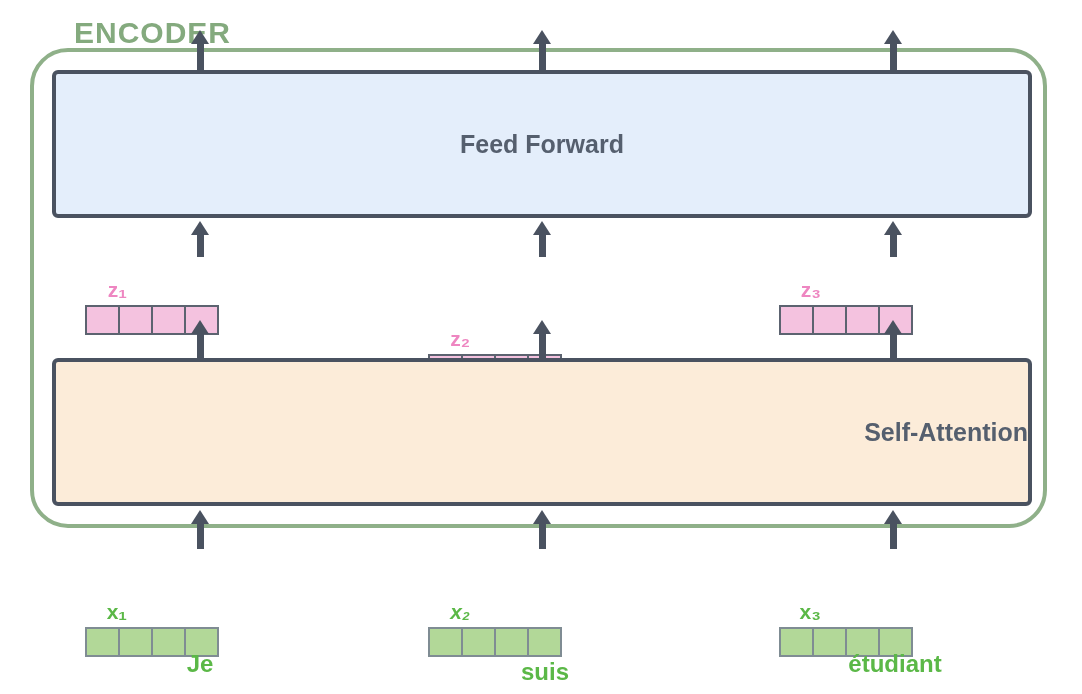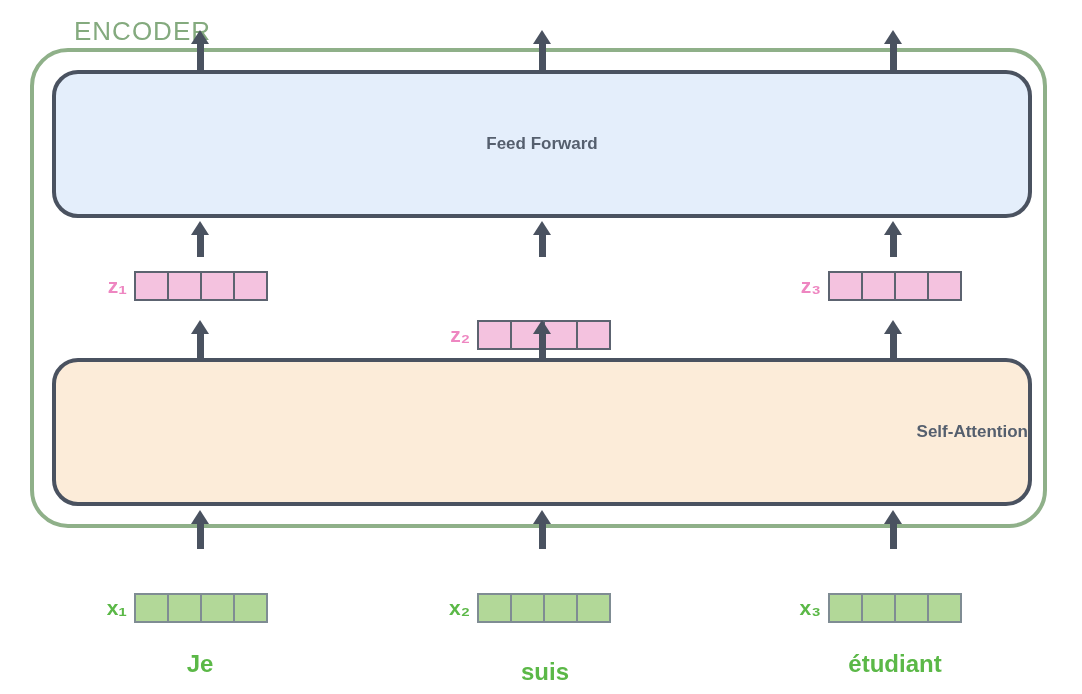--- a/index.html
+++ b/index.html
@@ -26,48 +26,48 @@
     position:relative;
     width:1082px;
     height:694px;
     background:var(--background);
     overflow:hidden;
   }
   .encoder-label{
     position:absolute;
     left:74px;
     top:16px;
-    font-size:26px;
+    font-size:30px;
     letter-spacing:1px;
     color:var(--encoder-green);
-    font-weight:400;
+    font-weight:700;
   }
   .encoder-frame{
     position:absolute;
     box-sizing:border-box;
     left:30px;
     top:48px;
     width:1017px;
     height:480px;
     border:4px solid var(--encoder-border-green);
     border-radius:38px;
     background:transparent;
   }
   .block{
     position:absolute;
     box-sizing:border-box;
     left:52px;
     width:980px;
     height:148px;
     border:4px solid var(--dark-slate);
-    border-radius:26px;
+    border-radius:6px;
     display:flex;
     align-items:center;
     justify-content:center;
-    font-size:17px;
+    font-size:25px;
     font-weight:600;
     color:var(--block-text);
   }
   .feed-forward{ top:70px;  background:var(--feed-forward-fill); }
   .self-attention{ top:358px; background:var(--self-attention-fill);justify-content:flex-end; }
 
   .arrow{
     position:absolute;
     width:22px;
     display:flex;
@@ -82,22 +82,23 @@
   }
   .arrow-stem{
     width:7px;
     flex:1;
     background:var(--dark-slate);
   }
 
   .vec-group{
     position:absolute;
     display:flex;
-    align-items:center;
+    align-items:flex-start;
     height:22px;
+    flex-direction:column;
   }
   .vec-label{
     width:42px;
     text-align:right;
     font-size:21px;
     font-weight:bold;
     margin-right:7px;
     line-height:30px;
   }
   .vec-label.pink{ color:var(--z-label-pink); }
@@ -223,21 +224,21 @@
 
   <div class="vec-group" style="left:85px; top:597px;">
     <span class="vec-label green">x₁</span>
     <div class="vector green-vec">
       <div class="cell"></div>
         <div class="cell"></div>
         <div class="cell"></div>
         <div class="cell"></div>
     </div>
   </div>
-  <div class="vec-group" style="left:428px; top:597px;">
+  <div class="vec-group" style="left:428px; top:597px;font-style:italic;">
     <span class="vec-label green">x₂</span>
     <div class="vector green-vec">
       <div class="cell"></div>
         <div class="cell"></div>
         <div class="cell"></div>
         <div class="cell"></div>
     </div>
   </div>
   <div class="vec-group" style="left:779px; top:597px;">
     <span class="vec-label green">x₃</span>

